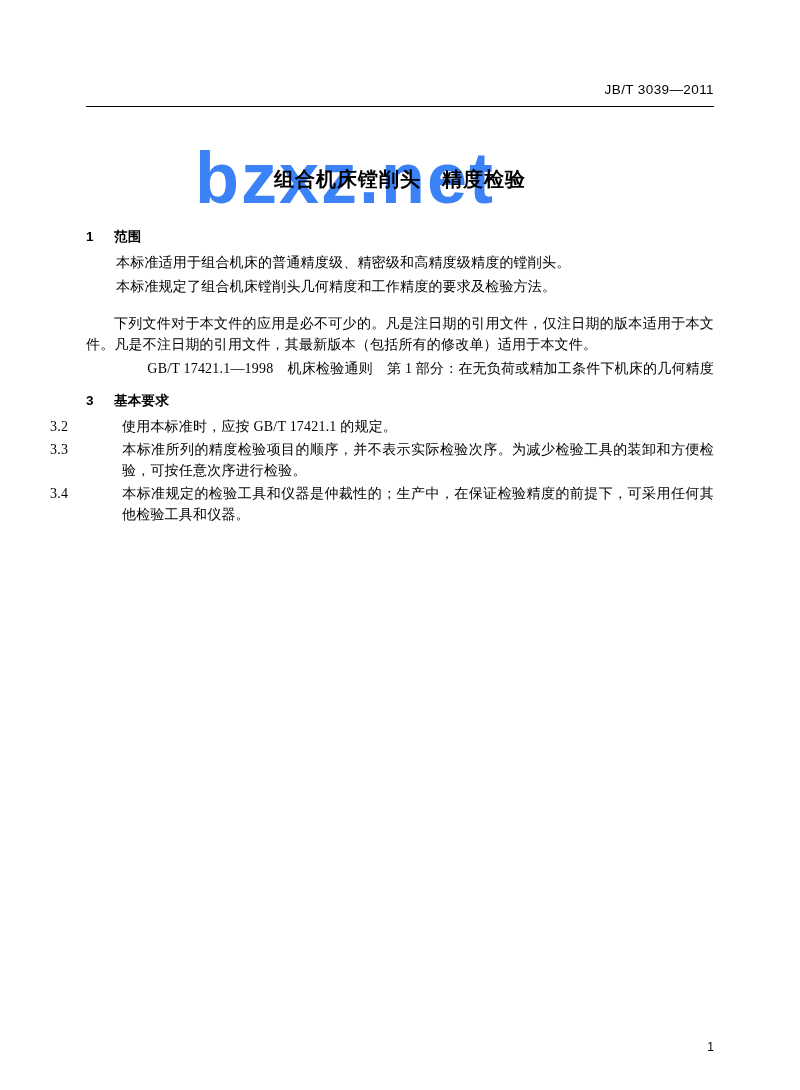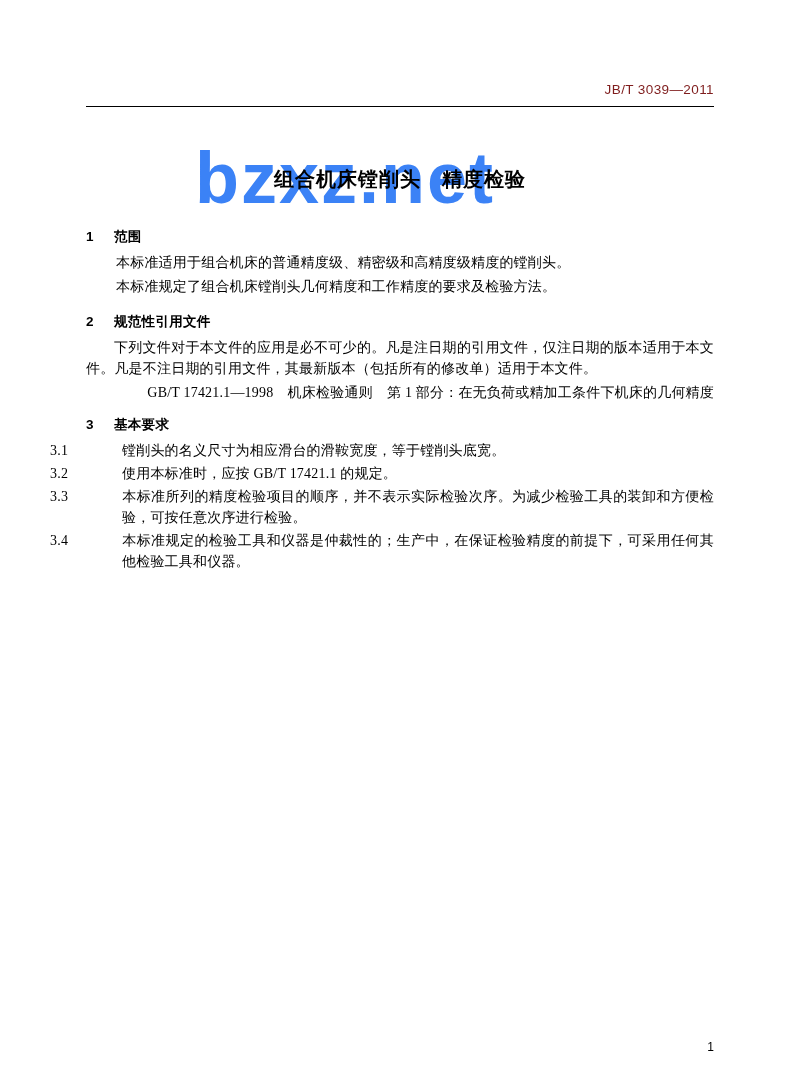--- a/index.html
+++ b/index.html
@@ -48,21 +48,21 @@
     height: 1090px;
     z-index: 2;
   }
   .header-std {
     position: absolute;
     right: 86px;
     top: 82px;
     font-family: "Liberation Sans", "DejaVu Sans", sans-serif;
     font-size: 13.5px;
     letter-spacing: 0.4px;
-    color: #7f1d1d;
+    color: #000000;
     white-space: nowrap;
   }
   .header-rule {
     position: absolute;
     left: 86px;
     top: 106px;
     width: 628px;
     height: 1px;
     background: #000;
   }
@@ -159,35 +159,29 @@
     <div class="body-block">
 
       <div class="sec-head">
         <span class="num">1</span><span>范围</span>
       </div>
       <div class="para indent1">本标准适用于组合机床的普通精度级、精密级和高精度级精度的镗削头。</div>
       <div class="para indent1">本标准规定了组合机床镗削头几何精度和工作精度的要求及检验方法。</div>
 
       <div class="gap-md"></div>
 
-      <div class="sec-head">
-        <span class="num">2</span><span>规范性引用文件</span>
-      </div>
       <div class="para indent-first">下列文件对于本文件的应用是必不可少的。凡是注日期的引用文件，仅注日期的版本适用于本文件。凡是不注日期的引用文件，其最新版本（包括所有的修改单）适用于本文件。</div>
       <div class="ref-line">GB/T 17421.1—1998　机床检验通则　第 1 部分：在无负荷或精加工条件下机床的几何精度</div>
 
       <div class="gap-md"></div>
 
       <div class="sec-head">
         <span class="num">3</span><span>基本要求</span>
       </div>
 
-      <div class="numpara hang">
-        <span class="n">3.1</span><span>镗削头的名义尺寸为相应滑台的滑鞍宽度，等于镗削头底宽。</span>
-      </div>
       <div class="numpara hang">
         <span class="n">3.2</span><span>使用本标准时，应按 GB/T 17421.1 的规定。</span>
       </div>
       <div class="numpara hang">
         <span class="n">3.3</span><span>本标准所列的精度检验项目的顺序，并不表示实际检验次序。为减少检验工具的装卸和方便检验，可按任意次序进行检验。</span>
       </div>
       <div class="numpara hang">
         <span class="n">3.4</span><span>本标准规定的检验工具和仪器是仲裁性的；生产中，在保证检验精度的前提下，可采用任何其他检验工具和仪器。</span>
       </div>
 

